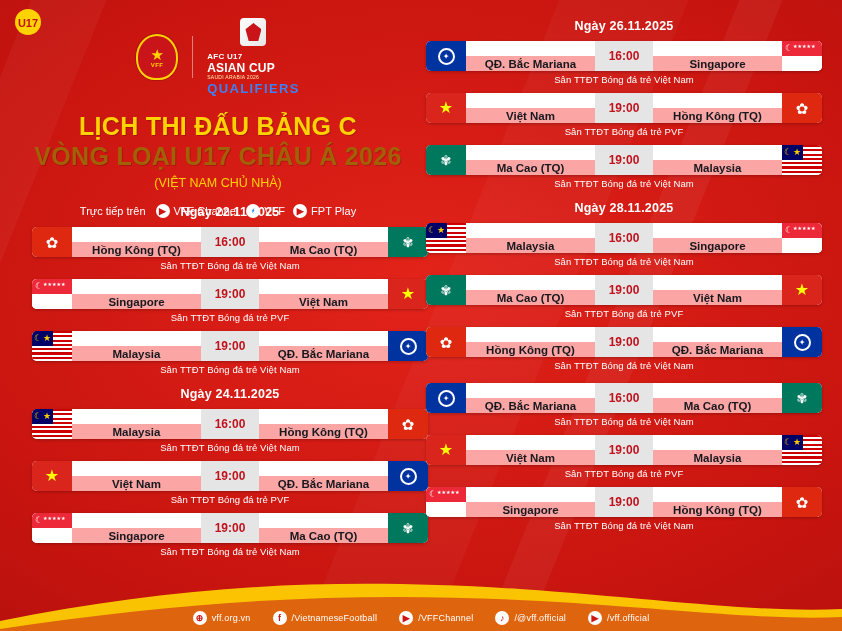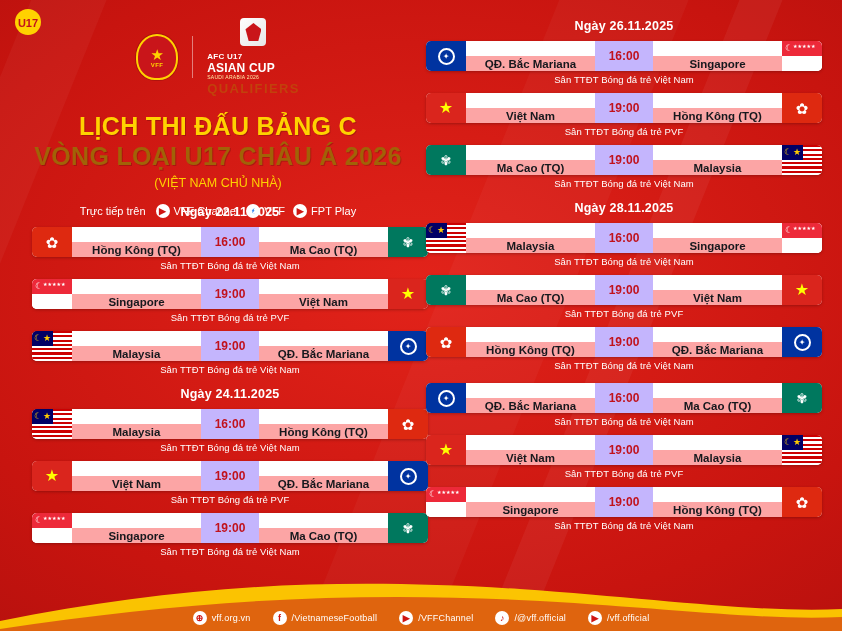--- a/index.html
+++ b/index.html
@@ -89,21 +89,21 @@
     position: relative;
   }
   .afc-mark:after {
     content: ""; position: absolute; left: 5px; top: 5px; width: 16px; height: 18px;
     background: #c9151a; clip-path: polygon(50% 0%, 100% 35%, 80% 100%, 20% 100%, 0% 35%);
   }
   .afc-lines { line-height: 1.08; }
   .afc-l1 { font-size: 8px; font-weight: bold; letter-spacing: .3px; }
   .afc-l2 { font-size: 12px; font-weight: bold; letter-spacing: .2px; }
   .afc-l3 { font-size: 5px; letter-spacing: .3px; color: #ffe9a8; }
-  .afc-l4 { font-size: 13px; font-weight: bold; letter-spacing: 1.4px; color: #c2410c; margin-top: 2px;}
+  .afc-l4 { font-size: 13px; font-weight: bold; letter-spacing: 1.4px; color: #3b82f6; margin-top: 2px;}
 
   .title-1 {
     font-size: 25px; font-weight: bold; color: #ffd200;
     letter-spacing: .3px; line-height: 1.18;
     text-shadow: 1px 1px 0 rgba(0,0,0,.18);
   }
   .title-2 {
     font-size: 25px; font-weight: bold; color: #a16207;
     letter-spacing: .3px; line-height: 1.18;
     text-shadow: 1px 1px 0 rgba(0,0,0,.18);
@@ -149,21 +149,21 @@
     width: 40px; flex: 0 0 40px;
     display: flex; align-items: center; justify-content: center;
     position: relative; overflow: hidden;
   }
   .teamcell {
     flex: 1 1 0; background: #fca5a5; color: #16181d;
     display: flex; align-items: center; justify-content: center;
     font-size: 11.5px; font-weight: bold; white-space: nowrap; margin-top: 15px;
   }
   .timecell {
-    flex: 0 0 58px; background: #c4b5fd; color: #c1121c;
+    flex: 0 0 58px; background: #e5e5e5; color: #c1121c;
     display: flex; align-items: center; justify-content: center;
     font-size: 12px; font-weight: bold;
   }
   .venue {
     text-align: center; font-size: 9.5px; color: #ffffff;
     margin-top: 3px; letter-spacing: .1px;
   }
 
   
   .flag { width: 40px; height: 30px; position: relative; overflow: hidden; }

